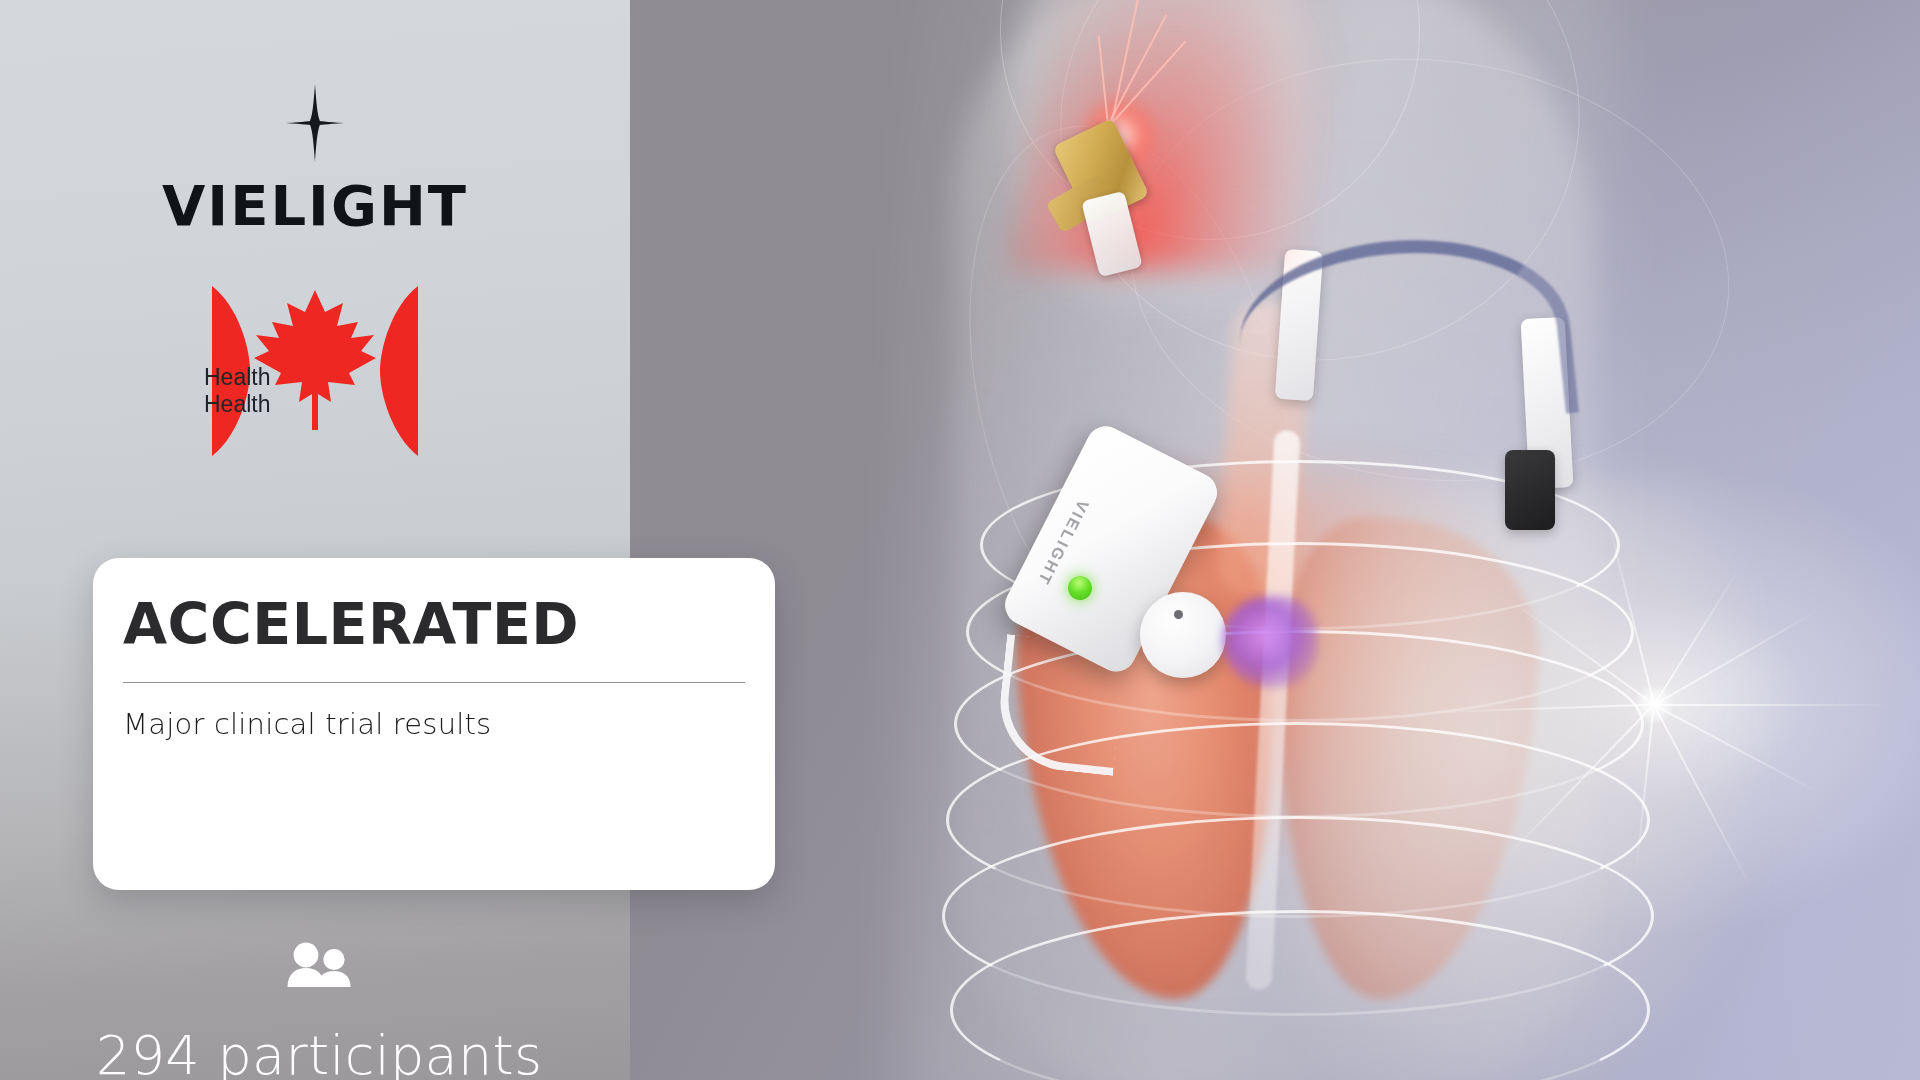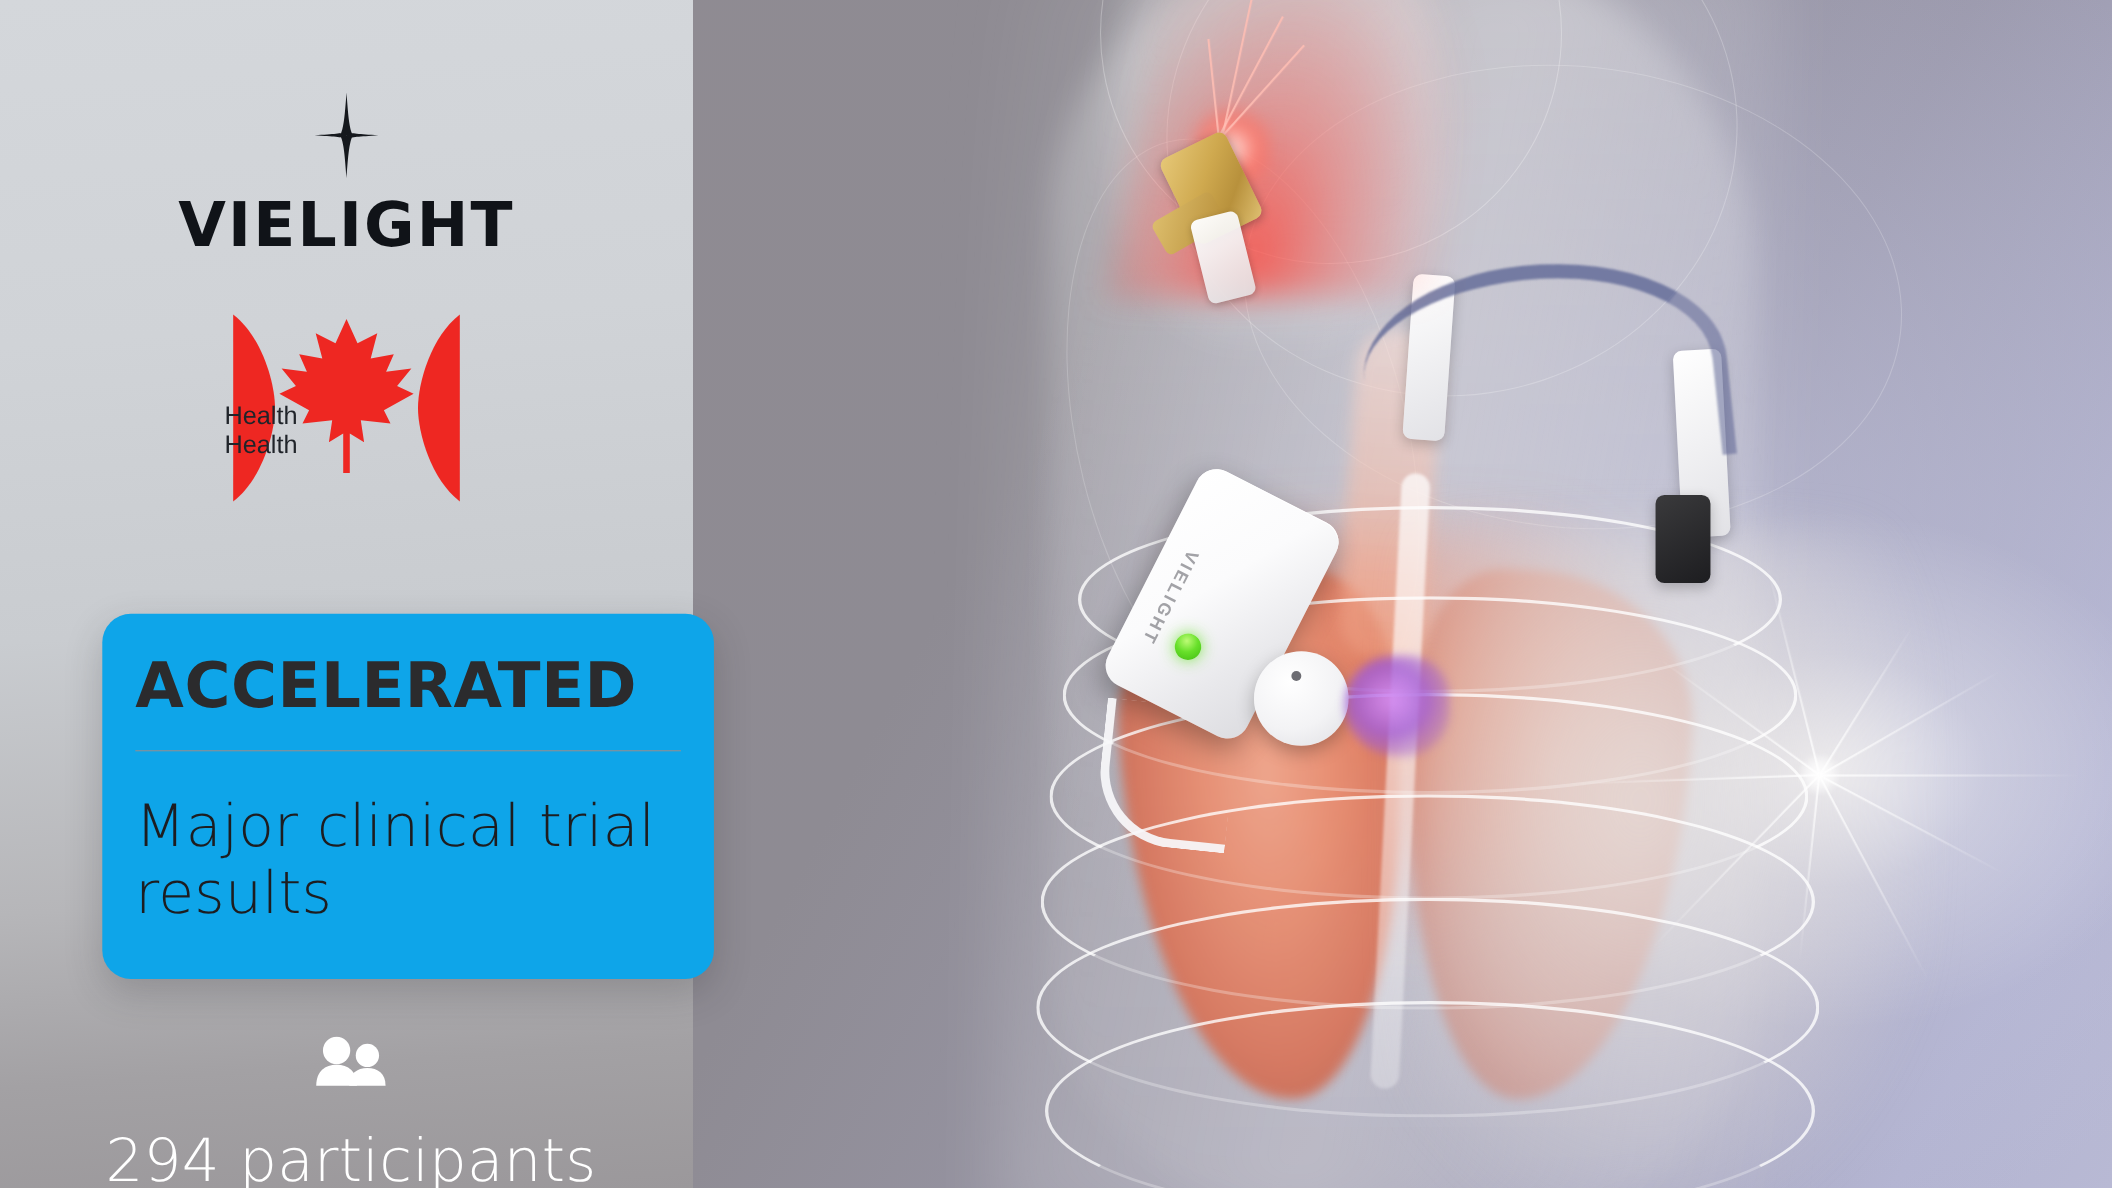--- a/index.html
+++ b/index.html
@@ -206,37 +206,37 @@
   .hc{ position:absolute; left:0; top:272px; width:630px; text-align:center; }
   .hc-mark{ position:relative; width:222px; height:198px; margin:0 auto; }
   .hc-text{
     position:absolute; left:0; top:92px; width:222px; text-align:left;
     font-family:"Liberation Sans", sans-serif;
     font-size:23px; line-height:27px; color:#20242a; font-weight:400;
   }
 
   
   .card{
-    position:absolute; left:93px; top:558px; width:556px; height:332px;
-    background:#0ea5e9; border-radius:26px;
+    position:absolute; left:93px; top:558px; width:682px; height:332px;
+    background:#ffffff; border-radius:26px;
     box-shadow:0 12px 34px rgba(40,40,46,0.22);
     padding:34px 30px 0 30px;
   }
   .card-title{
     font-family:"DejaVu Sans", sans-serif;
     font-size:57px; font-weight:700; letter-spacing:0.5px;
     line-height:1.13; color:#2b2b2d; text-transform:uppercase;
   }
   .card-rule{
     margin:26px 0 0 0; height:1px; background:#8f8f93; width:100%;
   }
   .card-sub{
-    margin-top:38px;
+    margin-top:24px;
     font-family:"DejaVu Sans", sans-serif;
-    font-size:53px; font-weight:300; color:#1d1d20; letter-spacing:0.2px;
+    font-size:29px; font-weight:300; color:#1d1d20; letter-spacing:0.2px;
   }
 
   
   .participants{
     position:absolute; left:96px; top:942px;
     display:flex; align-items:center; gap:36px;flex-direction:column;
   }
   .people-icon{ display:block; }
   .participants-text{
     font-family:"DejaVu Sans", sans-serif;

